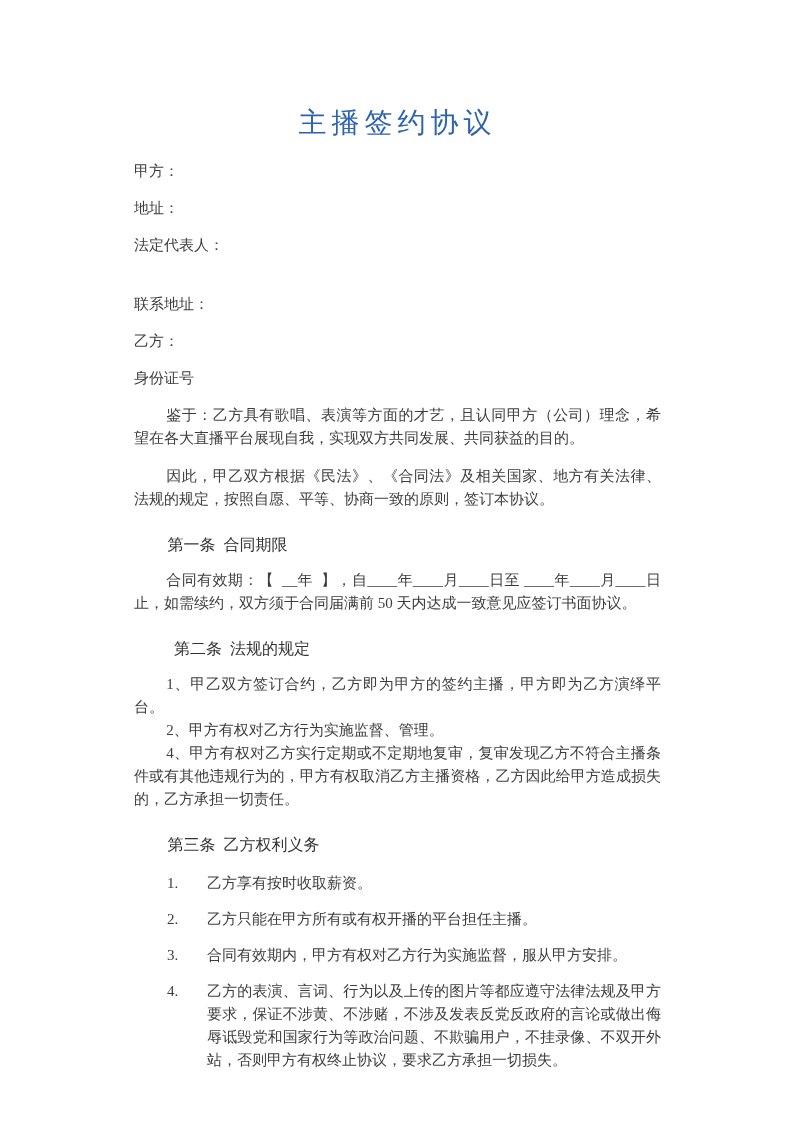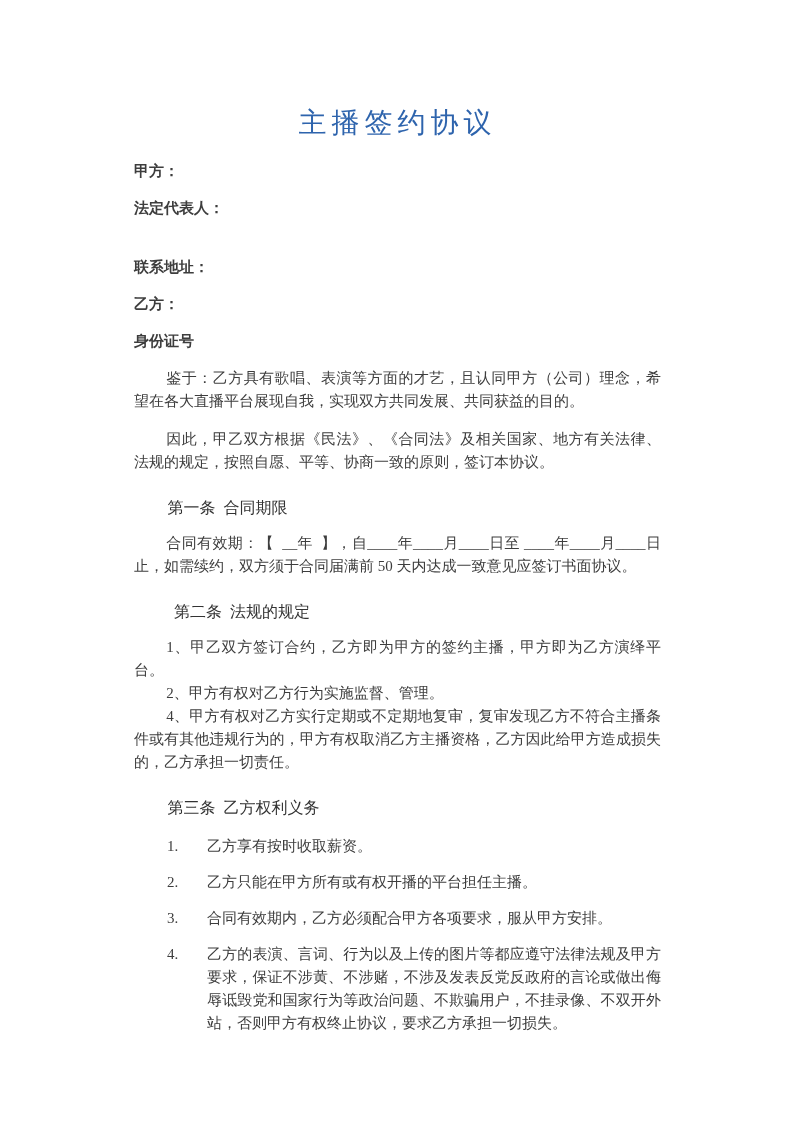--- a/index.html
+++ b/index.html
@@ -24,21 +24,20 @@
     line-height: 42px;
     letter-spacing: 5px;
     text-align: center;
     color: #2e64ad;
     margin-bottom: 16px;
     white-space: pre-wrap;
   }
   .label-line {
     margin-bottom: 14px;
     white-space: pre-wrap;
-    font-weight: bold;
   }
   .blank-gap { height: 22px; }
   .para {
     text-indent: 2.15em;
     margin-bottom: 15px;
     white-space: pre-wrap;
     text-align: justify;
   }
   .sec-heading {
     font-size: 16px;
@@ -71,20 +70,21 @@
   }
 </style>
 </head>
 <body>
 
 <div class="page">
 
   <h1 class="doc-title">主播签约协议</h1>
 
   <p class="label-line">甲方：</p>
+  <p class="label-line">地址：</p>
   <p class="label-line">法定代表人：</p>
 
   <div class="blank-gap"></div>
 
   <p class="label-line">联系地址：</p>
   <p class="label-line">乙方：</p>
   <p class="label-line">身份证号</p>
 
   <p class="para">鉴于：乙方具有歌唱、表演等方面的才艺，且认同甲方（公司）理念，希望在各大直播平台展现自我，实现双方共同发展、共同获益的目的。</p>
   <p class="para">因此，甲乙双方根据《民法》、《合同法》及相关国家、地方有关法律、法规的规定，按照自愿、平等、协商一致的原则，签订本协议。</p>
@@ -102,21 +102,21 @@
     <div class="num-item">
       <span class="num">1.</span>
       <div class="txt">乙方享有按时收取薪资。</div>
     </div>
     <div class="num-item">
       <span class="num">2.</span>
       <div class="txt">乙方只能在甲方所有或有权开播的平台担任主播。</div>
     </div>
     <div class="num-item">
       <span class="num">3.</span>
-      <div class="txt">合同有效期内，乙方必须配合甲方各项要求，服从甲方安排。</div>
+      <div class="txt">合同有效期内，甲方有权对乙方行为实施监督，服从甲方安排。</div>
     </div>
     <div class="num-item">
       <span class="num">4.</span>
       <div class="txt">乙方的表演、言词、行为以及上传的图片等都应遵守法律法规及甲方要求，保证不涉黄、不涉赌，不涉及发表反党反政府的言论或做出侮辱诋毁党和国家行为等政治问题、不欺骗用户，不挂录像、不双开外站，否则甲方有权终止协议，要求乙方承担一切损失。</div>
     </div>
   </div>
 
 </div>
 
 </body></html>

